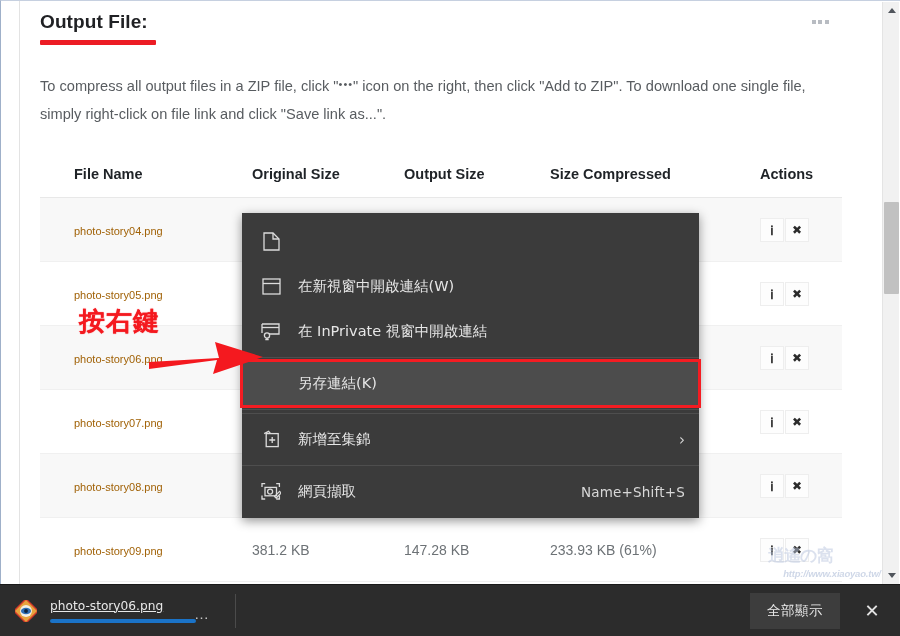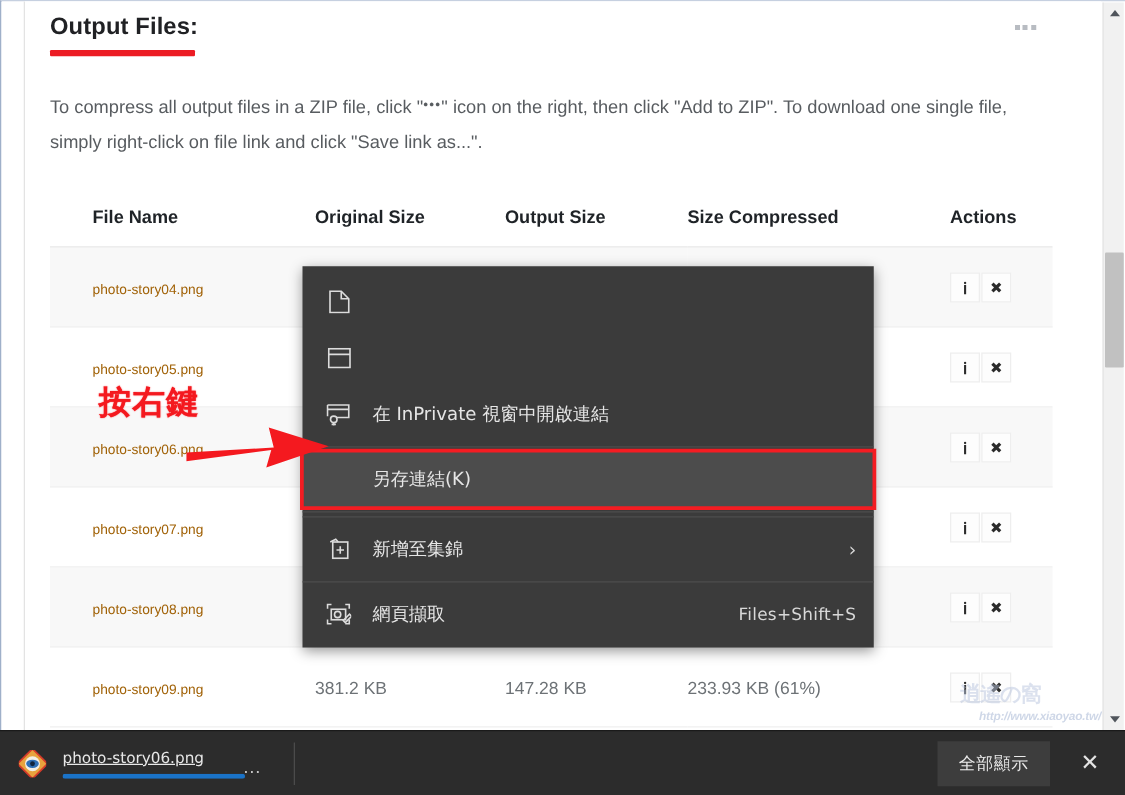--- a/index.html
+++ b/index.html
@@ -355,21 +355,21 @@
 <body>
 
 <div id="screen">
 
   <div id="viewport">
 
     <div id="page">
       <div class="content-wrap">
 
         <div id="title-row">
-          <span class="page-title">Output Files:</span>
+          <span class="page-title">Output File:</span>
           <div class="dots-button">
             <i></i>
               <i></i>
               <i></i>
           </div>
         </div>
         <div class="title-underline"></div>
 
         <p class="intro">
           <span>To compress all output files in a ZIP file, click "</span><span class="inline-dots">•••</span><span>" icon on the right, then click "Add to ZIP". To download one single file, simply right-click on file link and click "Save link as...".</span>
@@ -484,20 +484,21 @@
             </svg>
           </span>
         </div>
         <div class="ctx-item">
           <span class="ctx-ico">
             <svg width="19" height="17" viewBox="0 0 19 17" fill="none" stroke="#dcdcdc" stroke-width="1.3">
               <rect x="1" y="1" width="17" height="15"></rect>
               <path d="M1 5.5h17"></path>
             </svg>
           </span>
+          <span class="ctx-label">在新視窗中開啟連結(W)</span>
         </div>
         <div class="ctx-item">
           <span class="ctx-ico">
             <svg width="20" height="18" viewBox="0 0 20 18" fill="none" stroke="#dcdcdc" stroke-width="1.3">
               <path d="M1 1h17v10H8"></path>
               <path d="M1 1v9"></path>
               <path d="M1 4.5h17"></path>
               <circle cx="6" cy="12.5" r="2.6"></circle>
               <path d="M6 15.1v2.2M4.3 16.5h3.4"></path>
             </svg>
@@ -525,21 +526,21 @@
         <div class="ctx-item">
           <span class="ctx-ico">
             <svg width="20" height="19" viewBox="0 0 20 19" fill="none" stroke="#dcdcdc" stroke-width="1.3">
               <path d="M1 5V1.6h3.2M15.2 1.6H18.4V5M18.4 13.6V17h-3.2M4.2 17H1v-3.4"></path>
               <rect x="4" y="5.4" width="11.5" height="8.4"></rect>
               <circle cx="9.1" cy="9.6" r="2.5"></circle>
               <path d="M13.6 14.4 18.6 9.4l1.6 1.6-5 5z"></path>
             </svg>
           </span>
           <span class="ctx-label">網頁擷取</span>
-          <span class="ctx-accel">Files+Shift+S</span>
+          <span class="ctx-accel">Name+Shift+S</span>
         </div>
       </div>
 
     <div id="annot-text">按右鍵</div>
     <svg id="annot-arrow" viewBox="0 0 116 40">
       <path d="M0 26 L70 22 L66 6 L114 21 L64 38 L68 24 L0 33 Z" fill="#f4191f"></path>
     </svg>
 
   </div>
 

